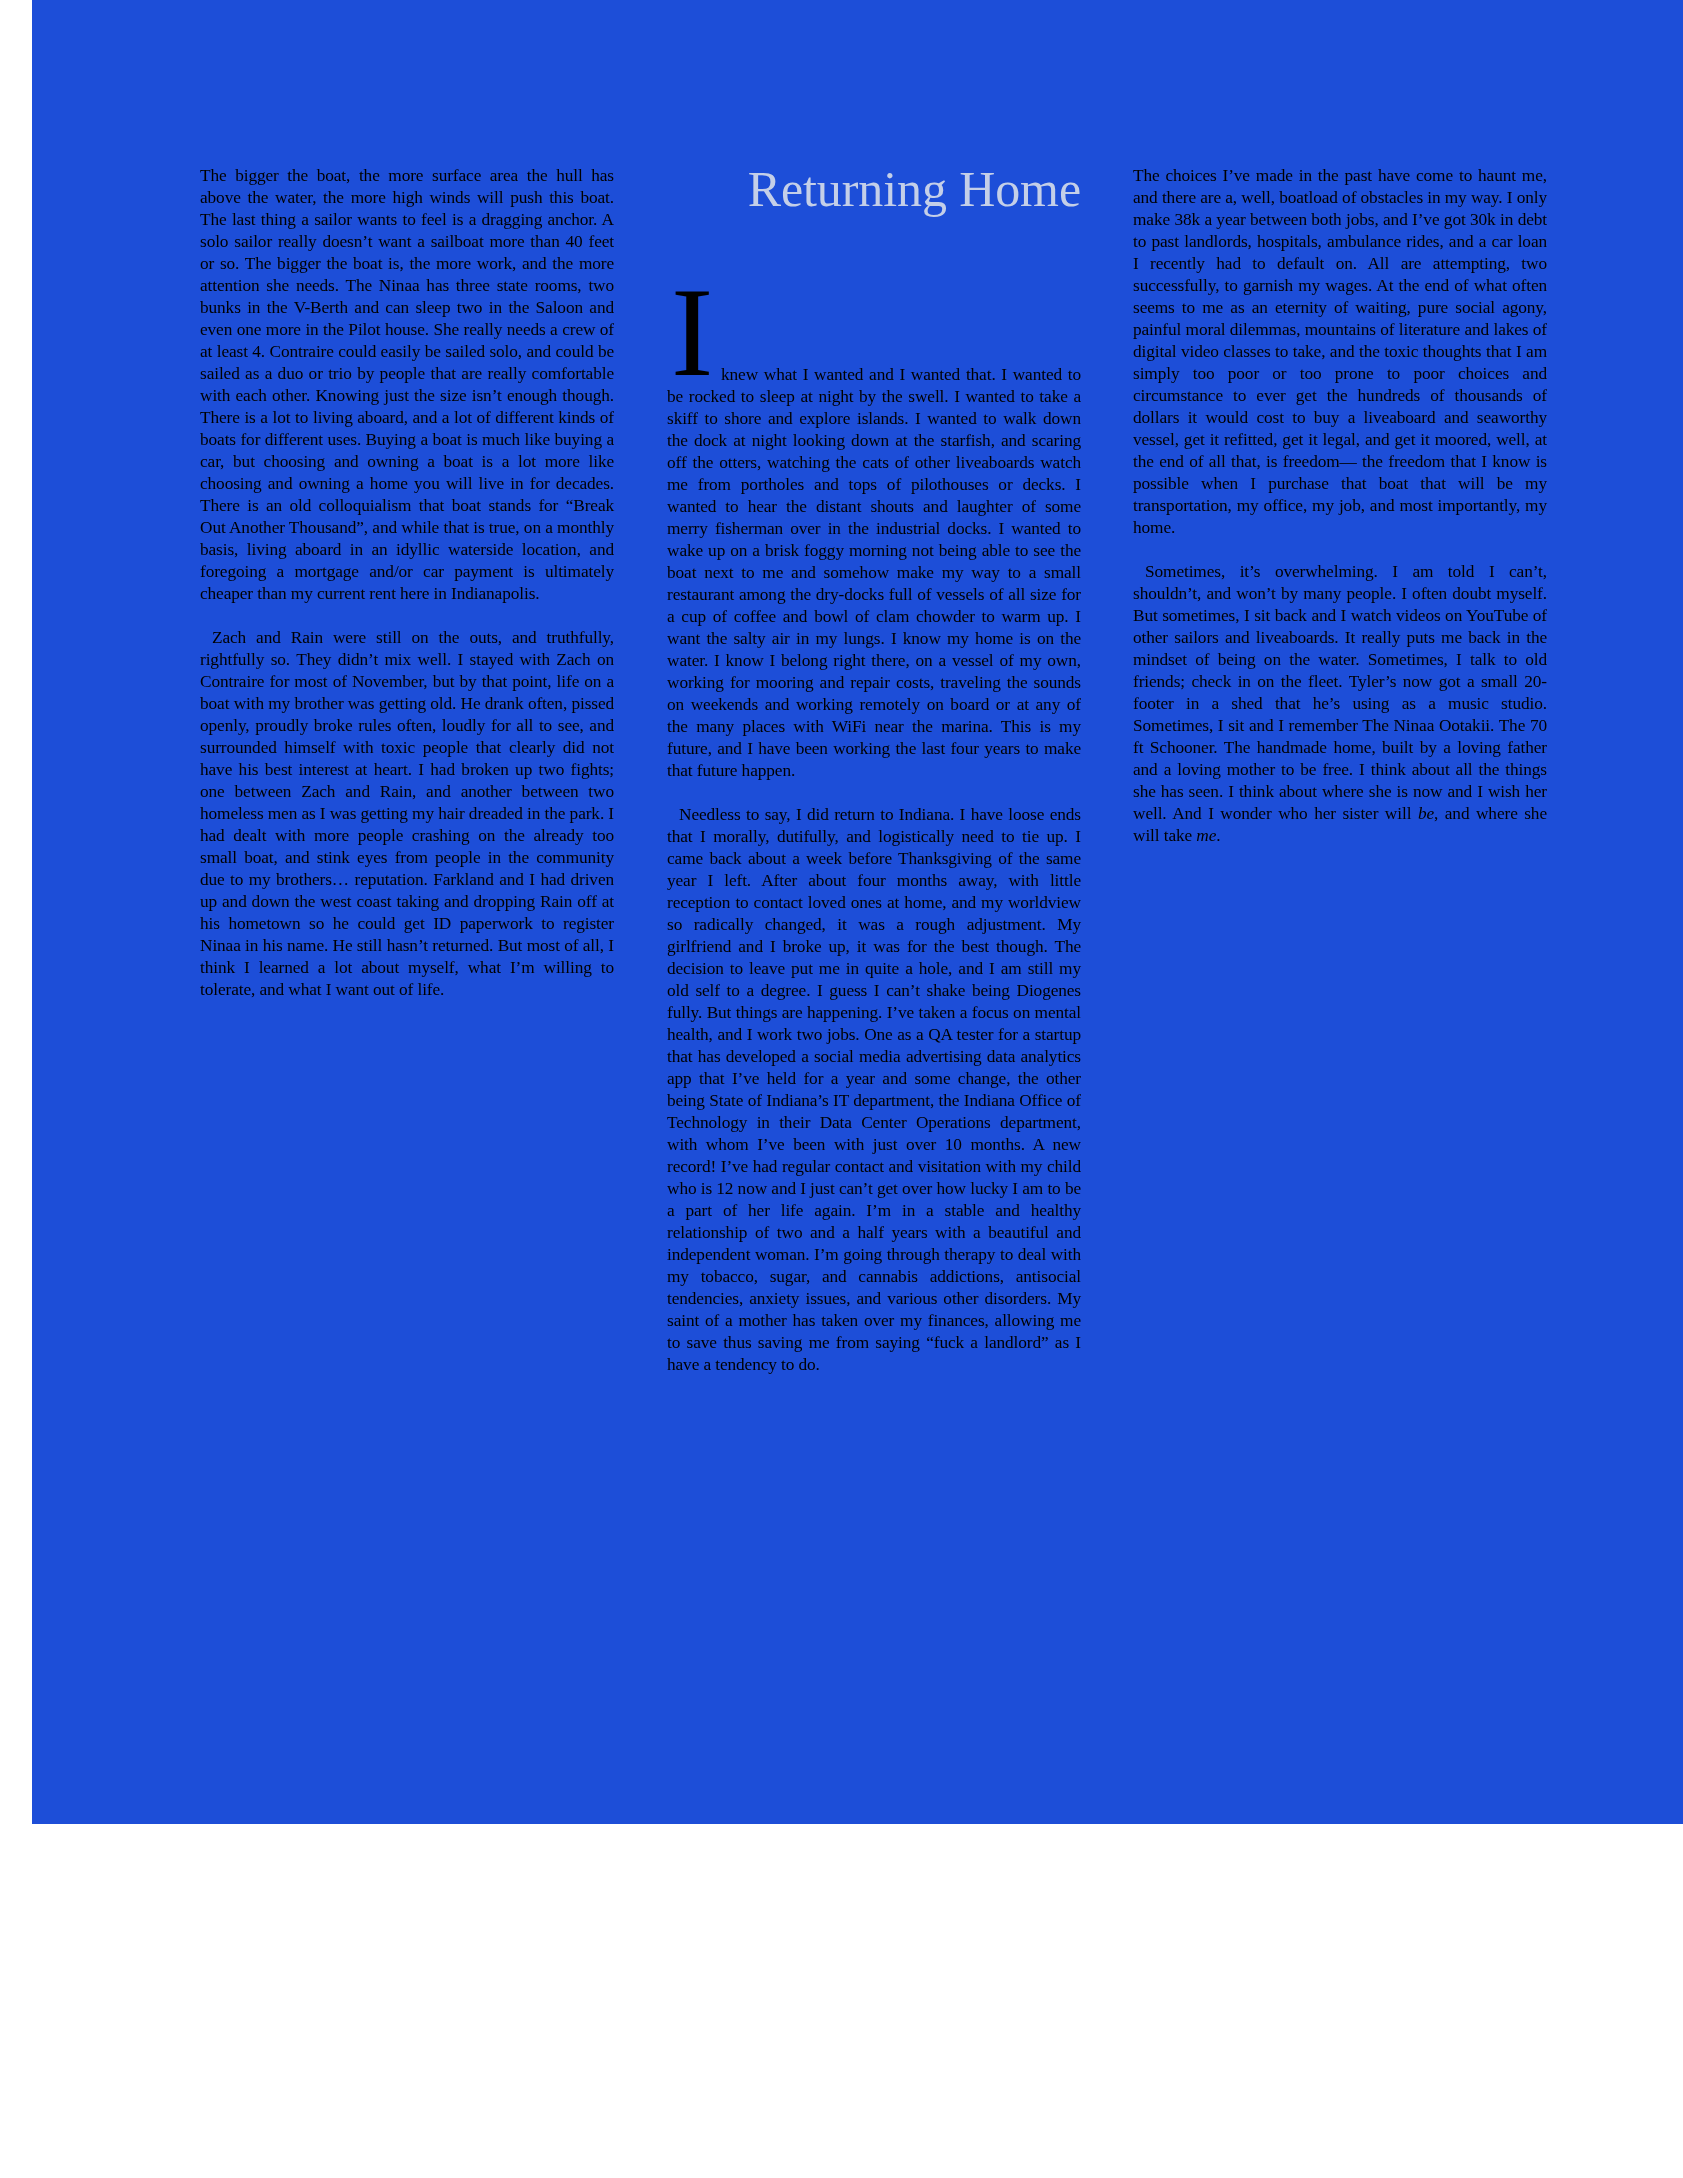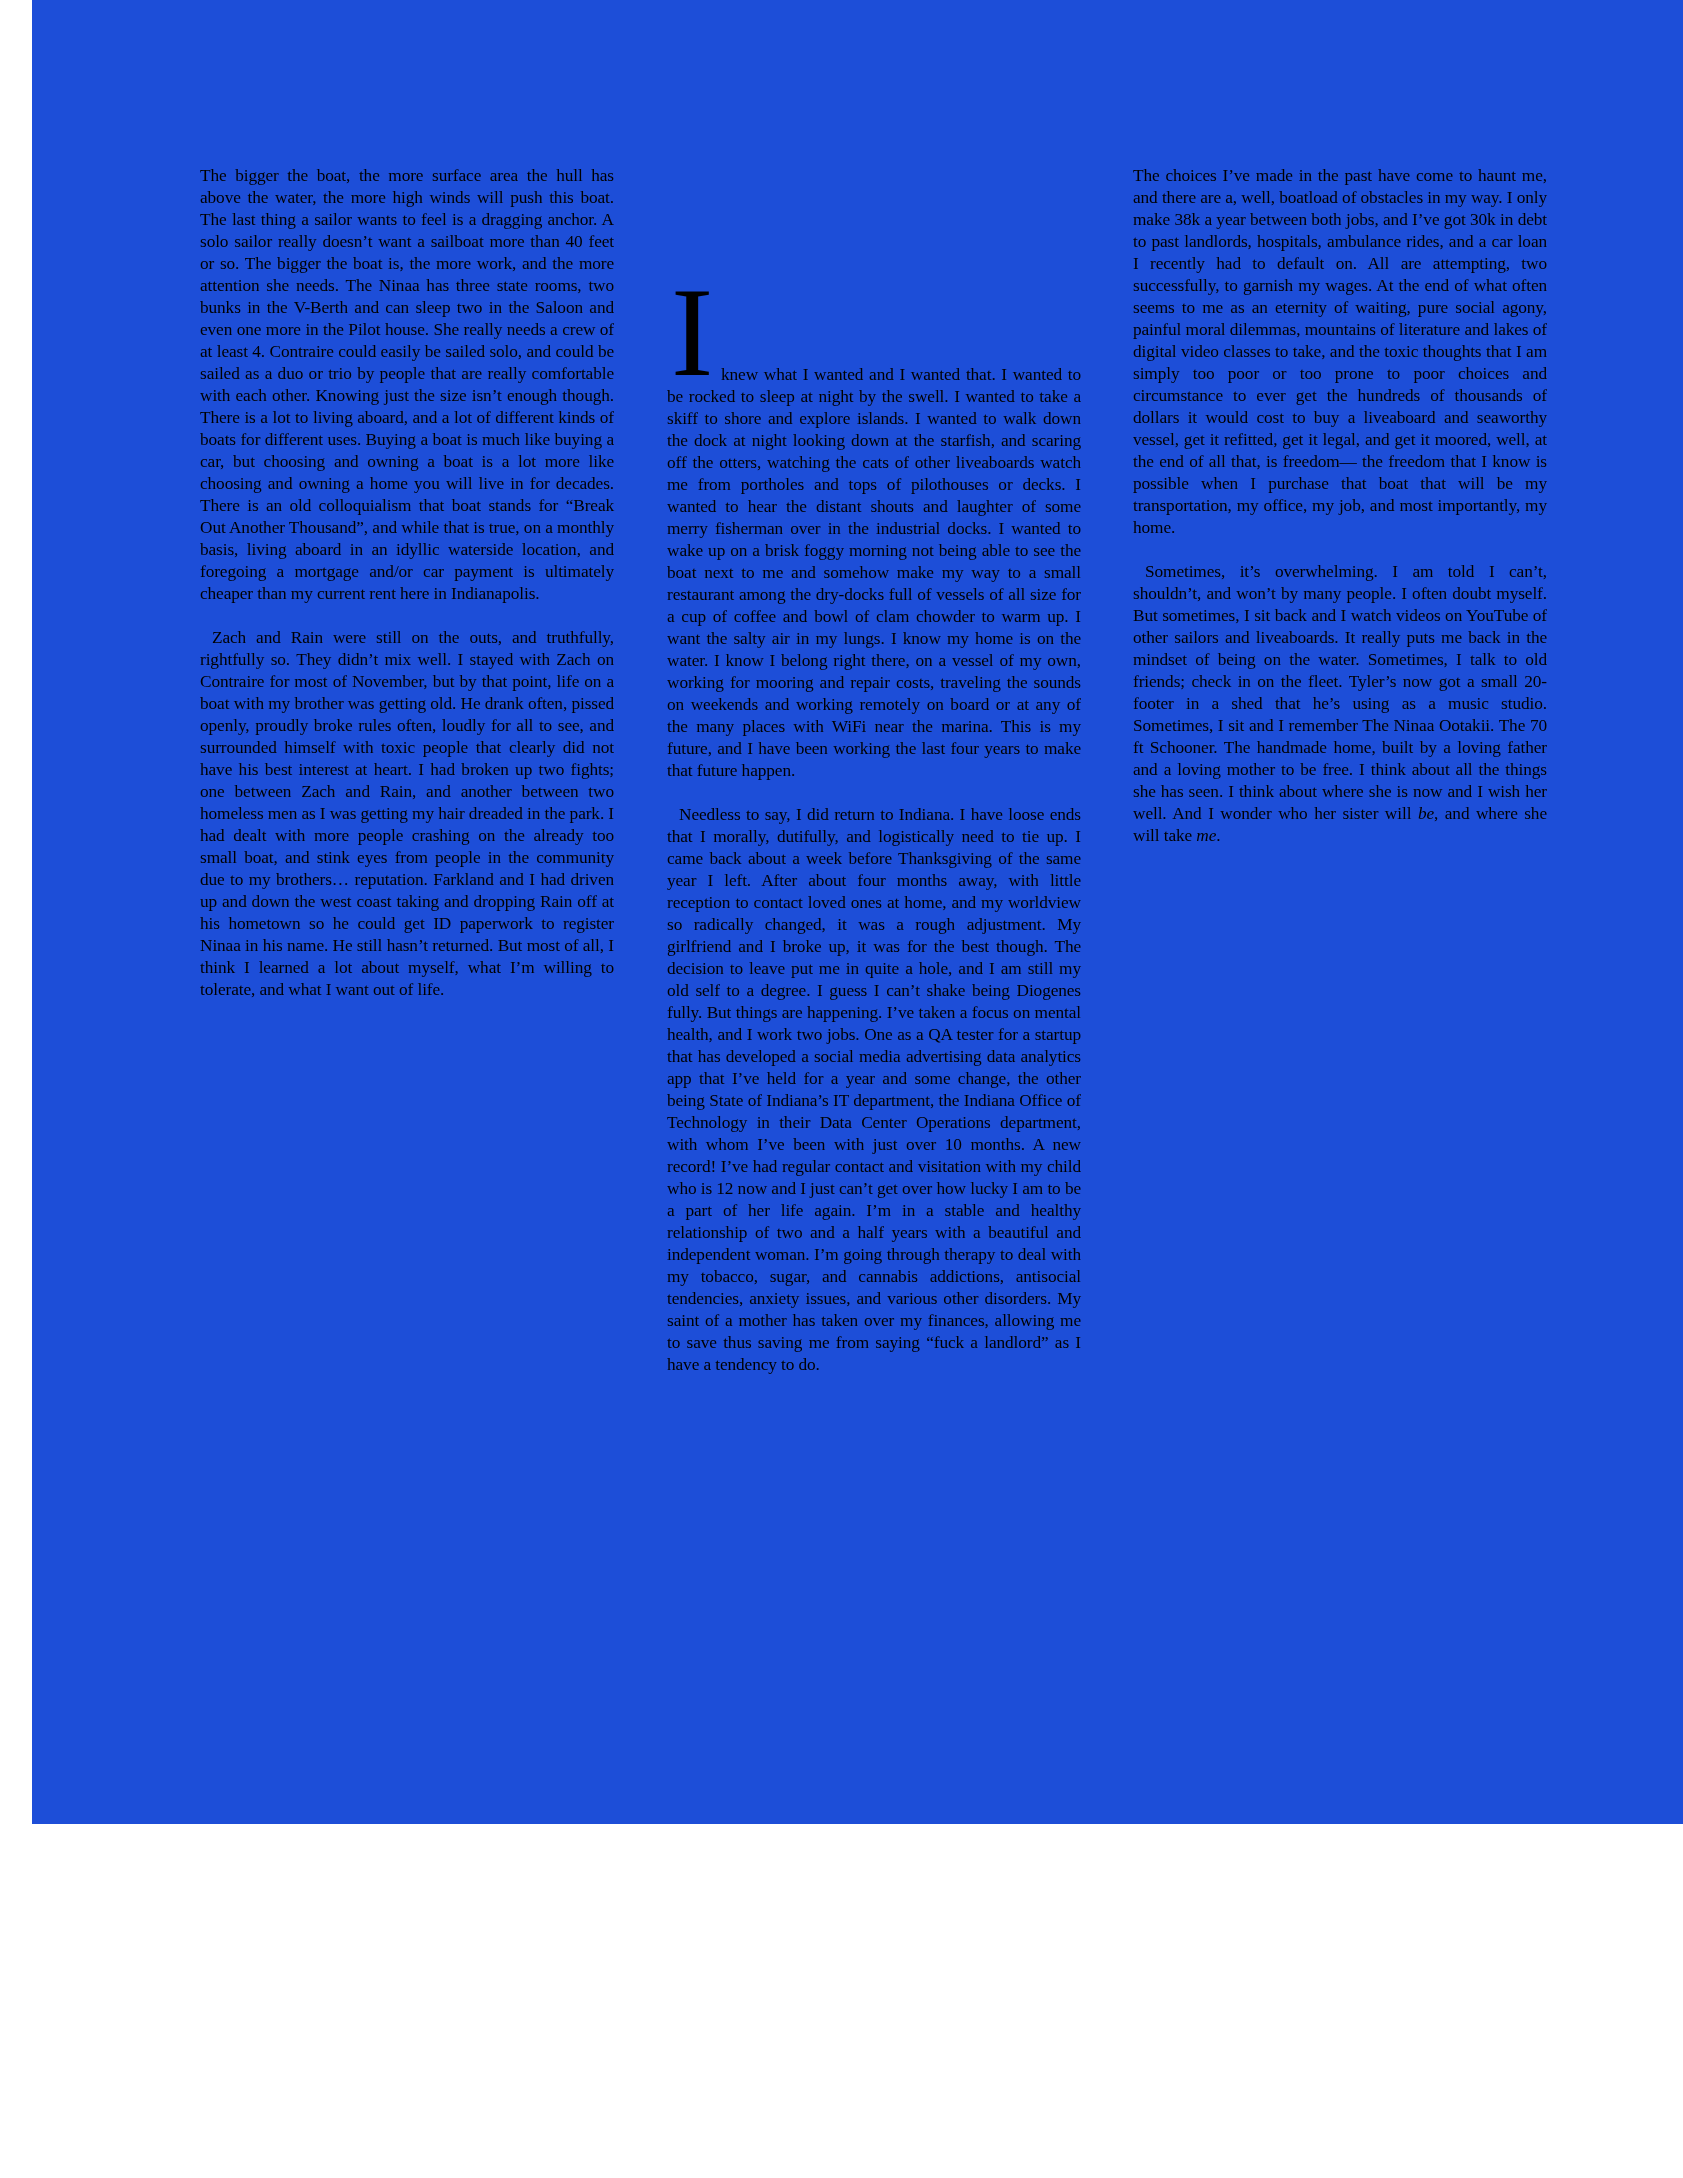--- a/index.html
+++ b/index.html
@@ -79,20 +79,21 @@
 <body>
 
 <div class="page">
 
   <div class="col" id="col-left">
     <p>The bigger the boat, the more surface area the hull has above the water, the more high winds will push this boat. The last thing a sailor wants to feel is a dragging anchor. A solo sailor really doesn’t want a sailboat more than 40 feet or so. The bigger the boat is, the more work, and the more attention she needs. The Ninaa has three state rooms, two bunks in the V-Berth and can sleep two in the Saloon and even one more in the Pilot house. She really needs a crew of at least 4. Contraire could easily be sailed solo, and could be sailed as a duo or trio by people that are really comfortable with each other. Knowing just the size isn’t enough though. There is a lot to living aboard, and a lot of different kinds of boats for different uses. Buying a boat is much like buying a car, but choosing and owning a boat is a lot more like choosing and owning a home you will live in for decades. There is an old colloquialism that boat stands for “Break Out Another Thousand”, and while that is true, on a monthly basis, living aboard in an idyllic waterside location, and foregoing a mortgage and/or car payment is ultimately cheaper than my current rent here in Indianapolis.</p>
     <p class="indent">Zach and Rain were still on the outs, and truthfully, rightfully so. They didn’t mix well. I stayed with Zach on Contraire for most of November, but by that point, life on a boat with my brother was getting old. He drank often, pissed openly, proudly broke rules often, loudly for all to see, and surrounded himself with toxic people that clearly did not have his best interest at heart. I had broken up two fights; one between Zach and Rain, and another between two homeless men as I was getting my hair dreaded in the park. I had dealt with more people crashing on the already too small boat, and stink eyes from people in the community due to my brothers… reputation. Farkland and I had driven up and down the west coast taking and dropping Rain off at his hometown so he could get ID paperwork to register Ninaa in his name. He still hasn’t returned. But most of all, I think I learned a lot about myself, what I’m willing to tolerate, and what I want out of life.</p>
   </div>
 
   <div class="col" id="col-mid">
+    <h1 class="article-title">Returning Home</h1>
     <span class="drop-cap">I</span>
     <p id="mid-p1">knew what I wanted and I wanted that. I wanted to be rocked to sleep at night by the swell. I wanted to take a skiff to shore and explore islands. I wanted to walk down the dock at night looking down at the starfish, and scaring off the otters, watching the cats of other liveaboards watch me from portholes and tops of pilothouses or decks. I wanted to hear the distant shouts and laughter of some merry fisherman over in the industrial docks. I wanted to wake up on a brisk foggy morning not being able to see the boat next to me and somehow make my way to a small restaurant among the dry-docks full of vessels of all size for a cup of coffee and bowl of clam chowder to warm up. I want the salty air in my lungs. I know my home is on the water. I know I belong right there, on a vessel of my own, working for mooring and repair costs, traveling the sounds on weekends and working remotely on board or at any of the many places with WiFi near the marina. This is my future, and I have been working the last four years to make that future happen.</p>
     <p class="indent">Needless to say, I did return to Indiana. I have loose ends that I morally, dutifully, and logistically need to tie up. I came back about a week before Thanksgiving of the same year I left. After about four months away, with little reception to contact loved ones at home, and my worldview so radically changed, it was a rough adjustment. My girlfriend and I broke up, it was for the best though. The decision to leave put me in quite a hole, and I am still my old self to a degree. I guess I can’t shake being Diogenes fully. But things are happening. I’ve taken a focus on mental health, and I work two jobs. One as a QA tester for a startup that has developed a social media advertising data analytics app that I’ve held for a year and some change, the other being State of Indiana’s IT department, the Indiana Office of Technology in their Data Center Operations department, with whom I’ve been with just over 10 months. A new record! I’ve had regular contact and visitation with my child who is 12 now and I just can’t get over how lucky I am to be a part of her life again. I’m in a stable and healthy relationship of two and a half years with a beautiful and independent woman. I’m going through therapy to deal with my tobacco, sugar, and cannabis addictions, antisocial tendencies, anxiety issues, and various other disorders. My saint of a mother has taken over my finances, allowing me to save thus saving me from saying “fuck a landlord” as I have a tendency to do.</p>
   </div>
 
   <div class="col" id="col-right">
     <p>The choices I’ve made in the past have come to haunt me, and there are a, well, boatload of obstacles in my way. I only make 38k a year between both jobs, and I’ve got 30k in debt to past landlords, hospitals, ambulance rides, and a car loan I recently had to default on. All are attempting, two successfully, to garnish my wages. At the end of what often seems to me as an eternity of waiting, pure social agony, painful moral dilemmas, mountains of literature and lakes of digital video classes to take, and the toxic thoughts that I am simply too poor or too prone to poor choices and circumstance to ever get the hundreds of thousands of dollars it would cost to buy a liveaboard and seaworthy vessel, get it refitted, get it legal, and get it moored, well, at the end of all that, is freedom— the freedom that I know is possible when I purchase that boat that will be my transportation, my office, my job, and most importantly, my home.</p>
     <p class="indent"><span>Sometimes, it’s overwhelming. I am told I can’t, shouldn’t, and won’t by many people. I often doubt myself. But sometimes, I sit back and I watch videos on YouTube of other sailors and liveaboards. It really puts me back in the mindset of being on the water. Sometimes, I talk to old friends; check in on the fleet. Tyler’s now got a small 20-footer in a shed that he’s using as a music studio. Sometimes, I sit and I remember The Ninaa Ootakii. The 70 ft Schooner. The handmade home, built by a loving father and a loving mother to be free. I think about all the things she has seen. I think about where she is now and I wish her well. And I wonder who her sister will </span><em>be</em><span>, and where she will take </span><em>me</em><span>.</span></p>
   </div>
 

